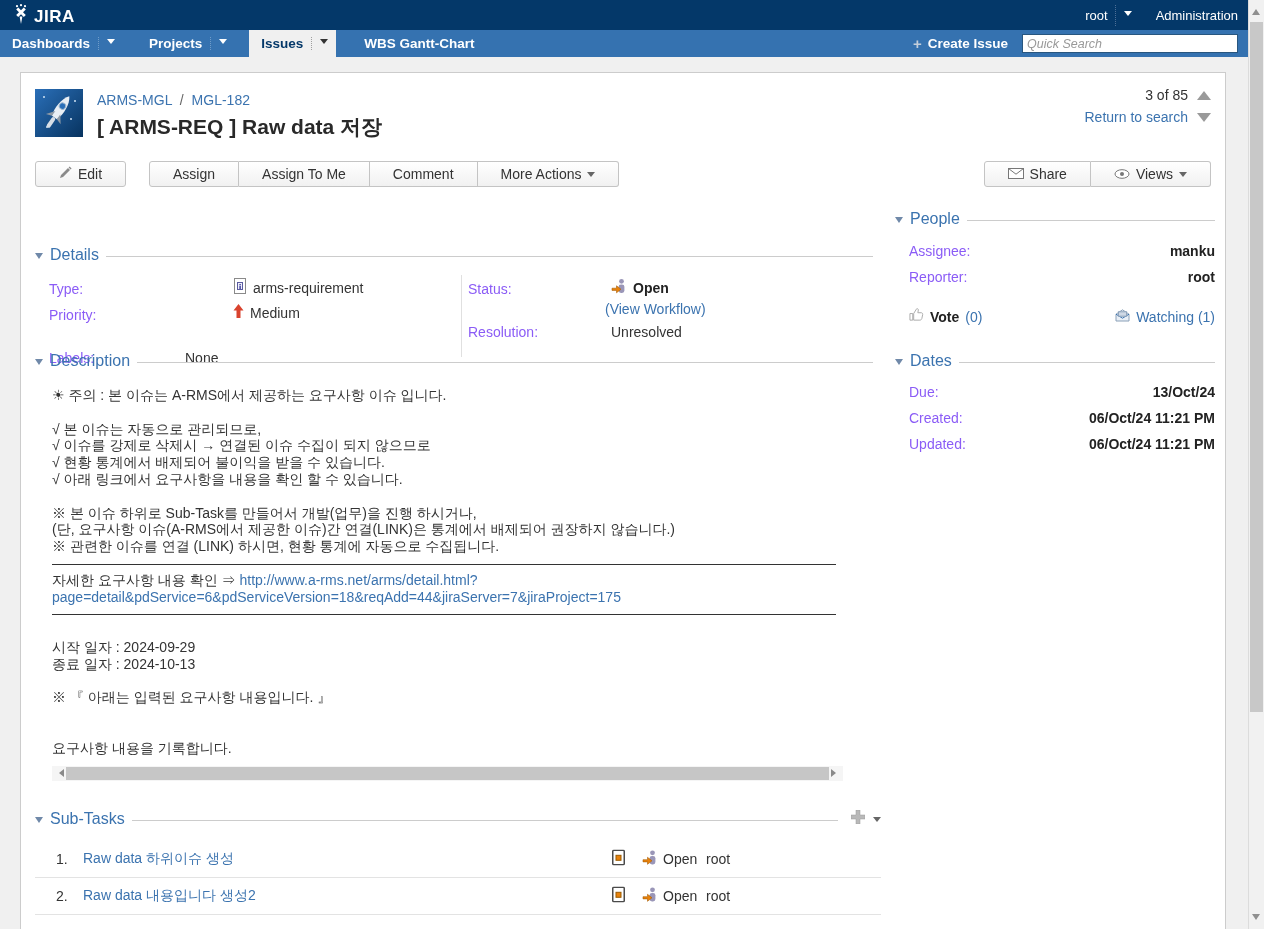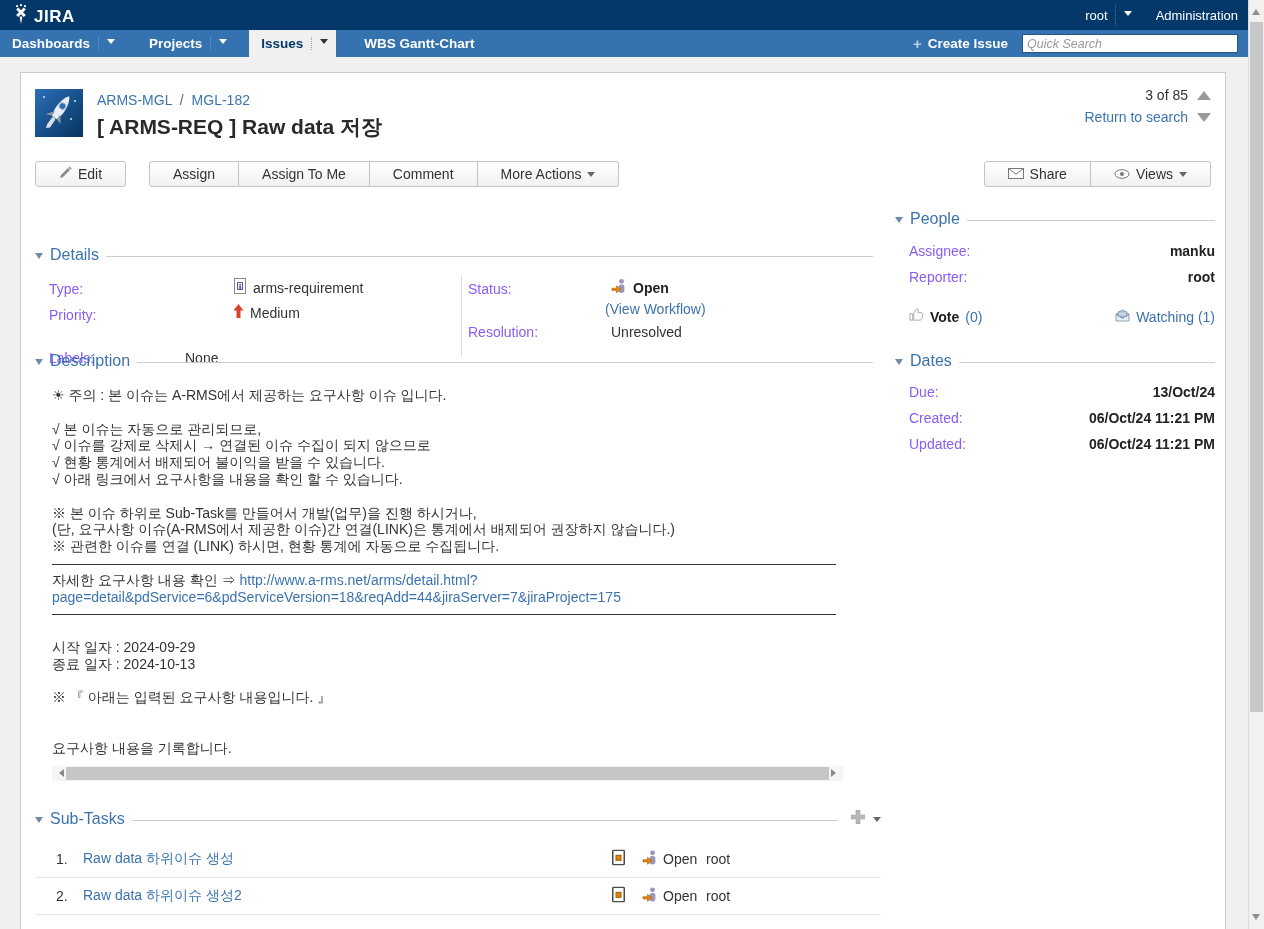--- a/index.html
+++ b/index.html
@@ -418,21 +418,21 @@
               <circle cx="10.5" cy="3.3" r="2.4" fill="#9a96b8"></circle>
               <rect x="7.6" y="6.4" width="5.8" height="8.5" rx="2.4" fill="#9a96b8"></rect>
               <path d="M1 10.2 L5.5 10.2 L5.5 7.8 L10 11.3 L5.5 14.8 L5.5 12.4 L1 12.4 Z" fill="#e8820c" stroke="#a96006" stroke-width="0.6"></path>
             </svg>
         </span>
         <span class="rowabs fv" style="left:628px;">Open</span>
         <span class="rowabs fv" style="left:671px;">root</span>
       </div>
       <div class="st-row">
         <span class="rowabs fv" style="left:21px;">2.</span>
-        <a href="#" class="rowabs blue" style="left:48px; font-size:14px;">Raw data 하위이슈 생성2</a>
+        <a href="#" class="rowabs blue" style="left:48px; font-size:14px;">Raw data 내용입니다 생성2</a>
         <span class="rowabs" style="left:577px;">
           <svg width="13" height="16" viewBox="0 0 13 16">
               <rect x="0.75" y="0.75" width="11.5" height="14.5" rx="1" fill="#fff" stroke="#4a4a4a" stroke-width="1.5"></rect>
               <rect x="4" y="5.8" width="5" height="5" fill="#e8820c" stroke="#9a5a00"></rect>
             </svg>
         </span>
         <span class="rowabs" style="left:607px;">
           <svg width="16" height="16" viewBox="0 0 16 16">
               <circle cx="10.5" cy="3.3" r="2.4" fill="#9a96b8"></circle>
               <rect x="7.6" y="6.4" width="5.8" height="8.5" rx="2.4" fill="#9a96b8"></rect>

